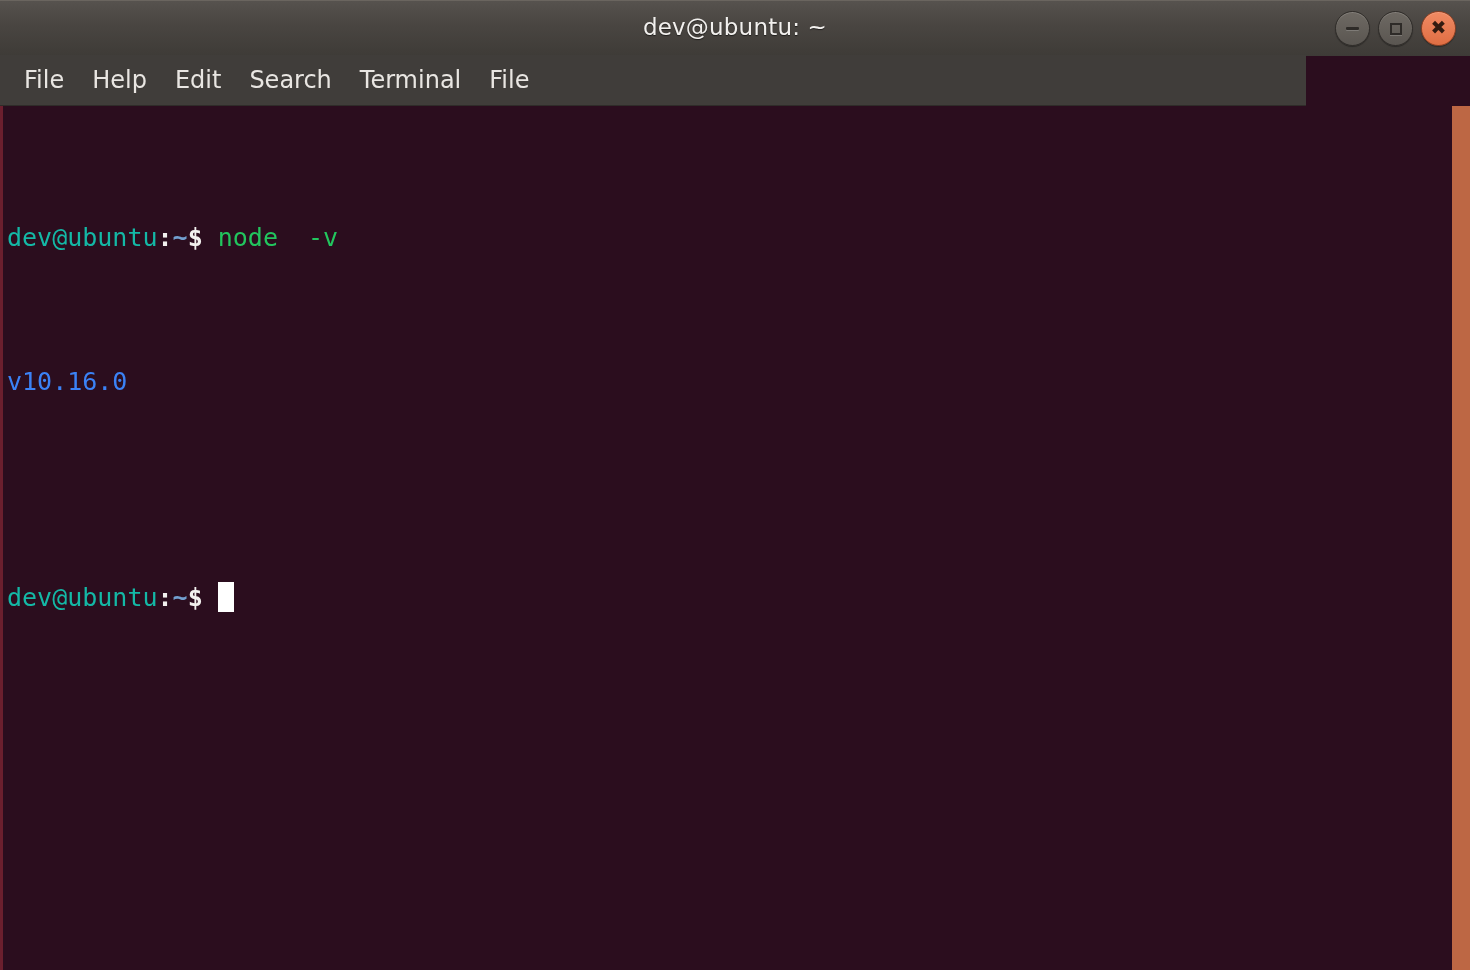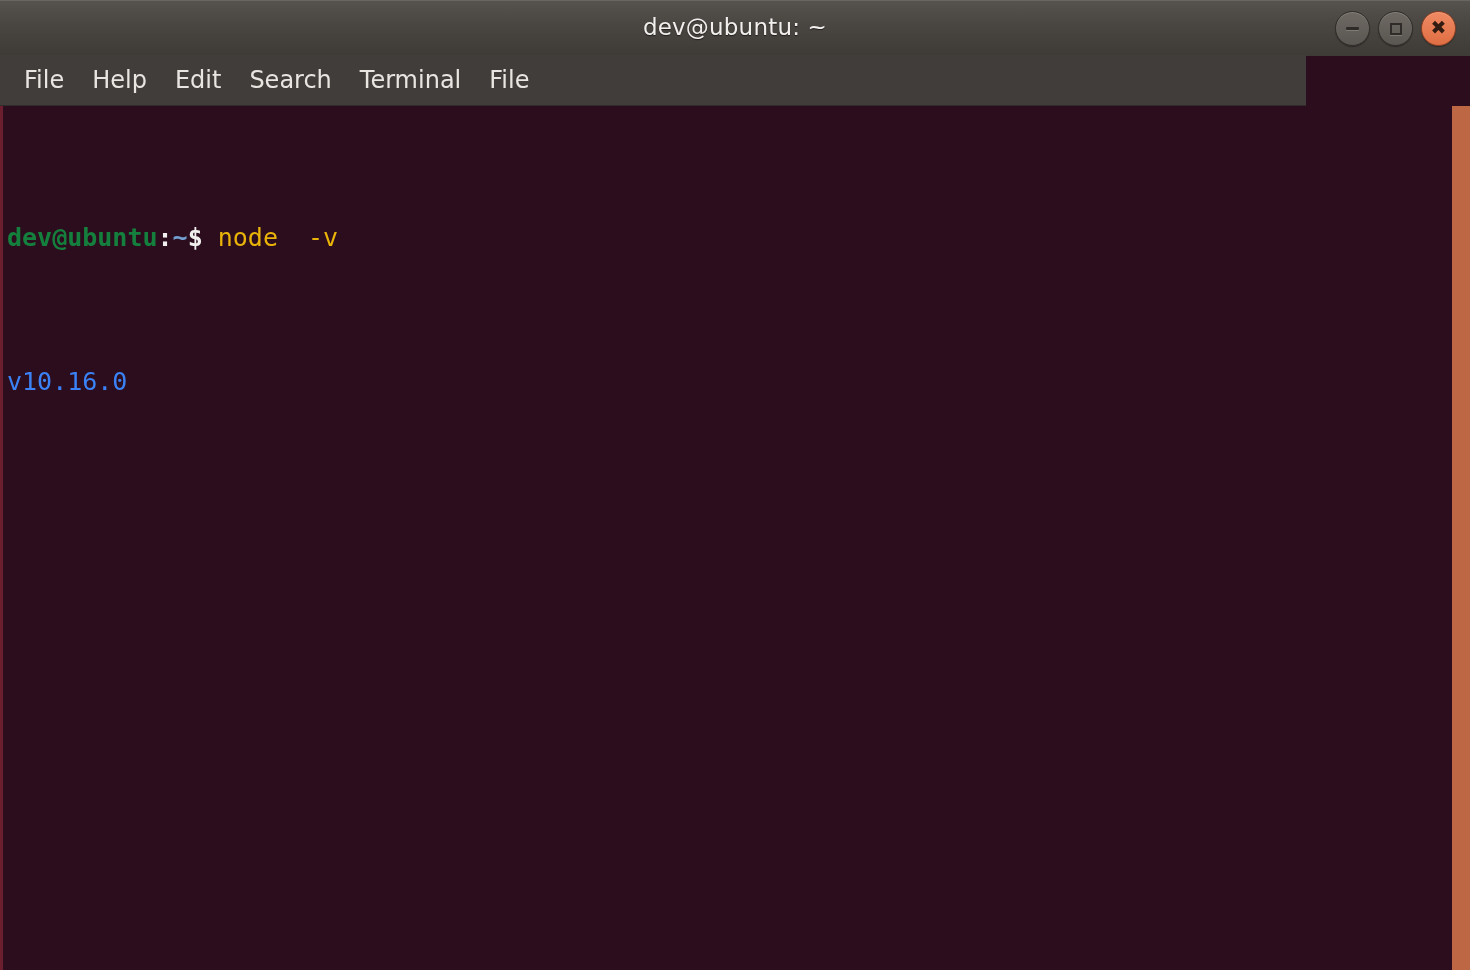--- a/index.html
+++ b/index.html
@@ -144,25 +144,25 @@
   }
   #screen {
     font-family: "DejaVu Sans Mono", monospace;
     font-size: 25px;
     line-height: 36px;
     white-space: pre;
     color: #e6e2e0;
     letter-spacing: 0px;
   }
   .ln { height: 36px; }
-  .user { color: #15803d; font-weight: bold; }
+  .user { color: #14b8a6; font-weight: normal; }
   .colon { color: #f2f0ee; font-weight: bold; }
   .tilde { color: #729fcf; font-weight: bold; }
   .dollar { color: #f2f0ee; font-weight: bold; }
-  .cmd { color: #eab308; }
+  .cmd { color: #22c55e; }
   .out { color: #3b82f6; }
   .cursor {
     display: inline-block;
     width: 16px;
     height: 30px;
     background: #ffffff;
     vertical-align: -6px;
   }
 
   
@@ -212,19 +212,20 @@
 
   <div id="terminal">
     <div id="screen">
 
       <div class="ln"><span class="user">dev@ubuntu</span><span class="colon">:</span><span class="tilde">~</span><span class="dollar">$</span><span class="cmd"> node  -v</span></div>
 
       <div class="ln"><span class="out">v10.16.0</span></div>
 
 
 
+      <div class="ln"><span class="user">dev@ubuntu</span><span class="colon">:</span><span class="tilde">~</span><span class="dollar">$</span><span class="cmd"> </span><span class="cursor"></span></div>
 
     </div>
   </div>
 
   <div id="right-edge"></div>
 
 </div>
 
 </body></html>

